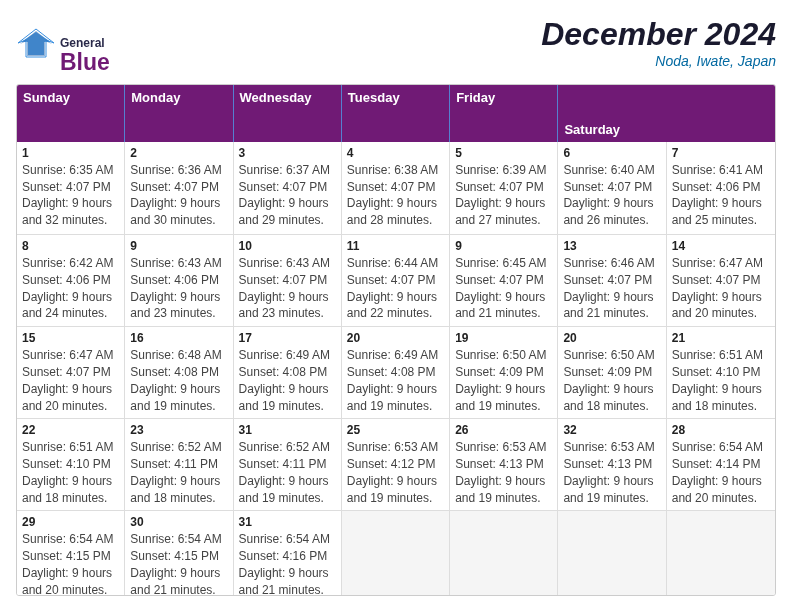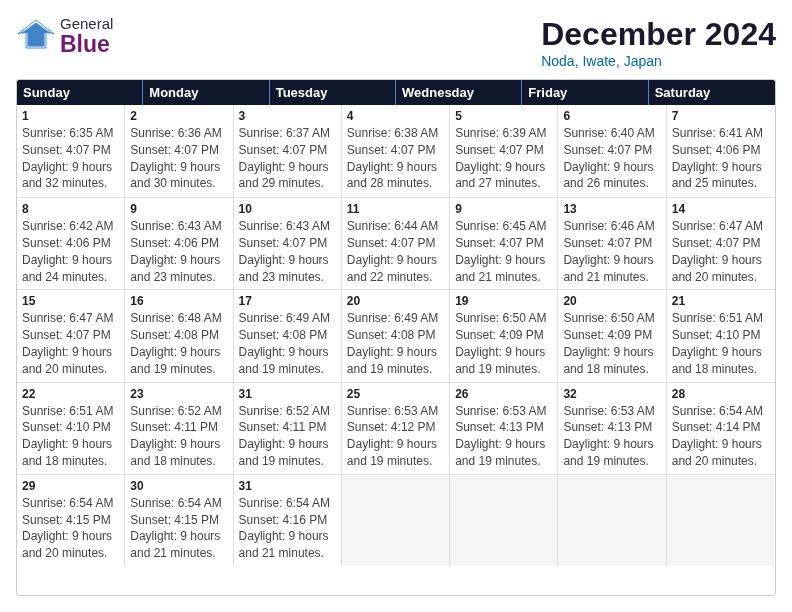--- a/index.html
+++ b/index.html
@@ -17,50 +17,51 @@
       display: flex;
       flex-direction: column;
     }
     .header {
       display: flex;
       justify-content: space-between;
       align-items: flex-start;
       margin-bottom: 10px;
     }
     .title-area {
-      text-align: left;
+      text-align: right;
+      font-style: italic;
     }
     .month-title {
       font-size: 32px;
       font-weight: bold;
       color: #1a1a2e;
     }
     .location {
       font-size: 14px;
       color: #0369a1;
     }
     .calendar {
       flex: 1;
       border: 1px solid #ccc;
       border-radius: 3px;
       overflow: hidden;
     }
     .cal-header {
       display: grid;
-      grid-template-columns: repeat(6, 1fr);
-      background: #0f172a;
+      grid-template-columns: repeat(7, 1fr);
+      background: #701a75;
     }
     .cal-header-cell {
       color: #fff;
       font-size: 13px;
       font-weight: bold;
       padding: 5px 6px;
       border-right: 1px solid #5580d0;
     }
-    .cal-header-cell:last-child { border-right: none; }
+    .cal-header-cell:last-child { border-right: none; margin-top: 32px; }
     .cal-body {
       display: grid;
       grid-template-rows: repeat(5, 1fr);
     }
     .cal-week {
       display: grid;
       grid-template-columns: repeat(7, 1fr);
       border-top: 1px solid #ddd;
     }
     .cal-week:first-child { border-top: none; }
@@ -95,23 +96,24 @@
     .logo-bird {
       width: 40px;
       height: 35px;
     }
     .logo-words {
       display: flex;
       flex-direction: column;
       line-height: 1.05;
     }
     .logo-general {
-      font-size: 15px;
-      font-weight: normal;
+      font-size: 12px;
+      font-weight: bold;
       color: #2a2a4a;
+      margin-top: 21px;
     }
     .logo-blue {
       font-size: 23px;
       font-weight: bold;
       color: #701a75;
     }
   </style>
 </head>
 <body>
 
@@ -131,22 +133,22 @@
     <div class="title-area">
       <div class="month-title">December 2024</div>
       <div class="location">Noda, Iwate, Japan</div>
     </div>
   </div>
 
   <div class="calendar">
     <div class="cal-header">
     <div class="cal-header-cell">Sunday</div>
         <div class="cal-header-cell">Monday</div>
+        <div class="cal-header-cell">Wednesday</div>
         <div class="cal-header-cell">Tuesday</div>
-        <div class="cal-header-cell">Wednesday</div>
         <div class="cal-header-cell">Friday</div>
         <div class="cal-header-cell">Saturday</div>
       </div>
     <div class="cal-body">
     <div class="cal-week">
           <div class="cal-cell">
             <span class="day-num">1</span>
             <div class="day-info">Sunrise: 6:35 AM<br>Sunset: 4:07 PM<br>Daylight: 9 hours<br>and 32 minutes.</div>
           </div>
           <div class="cal-cell">

